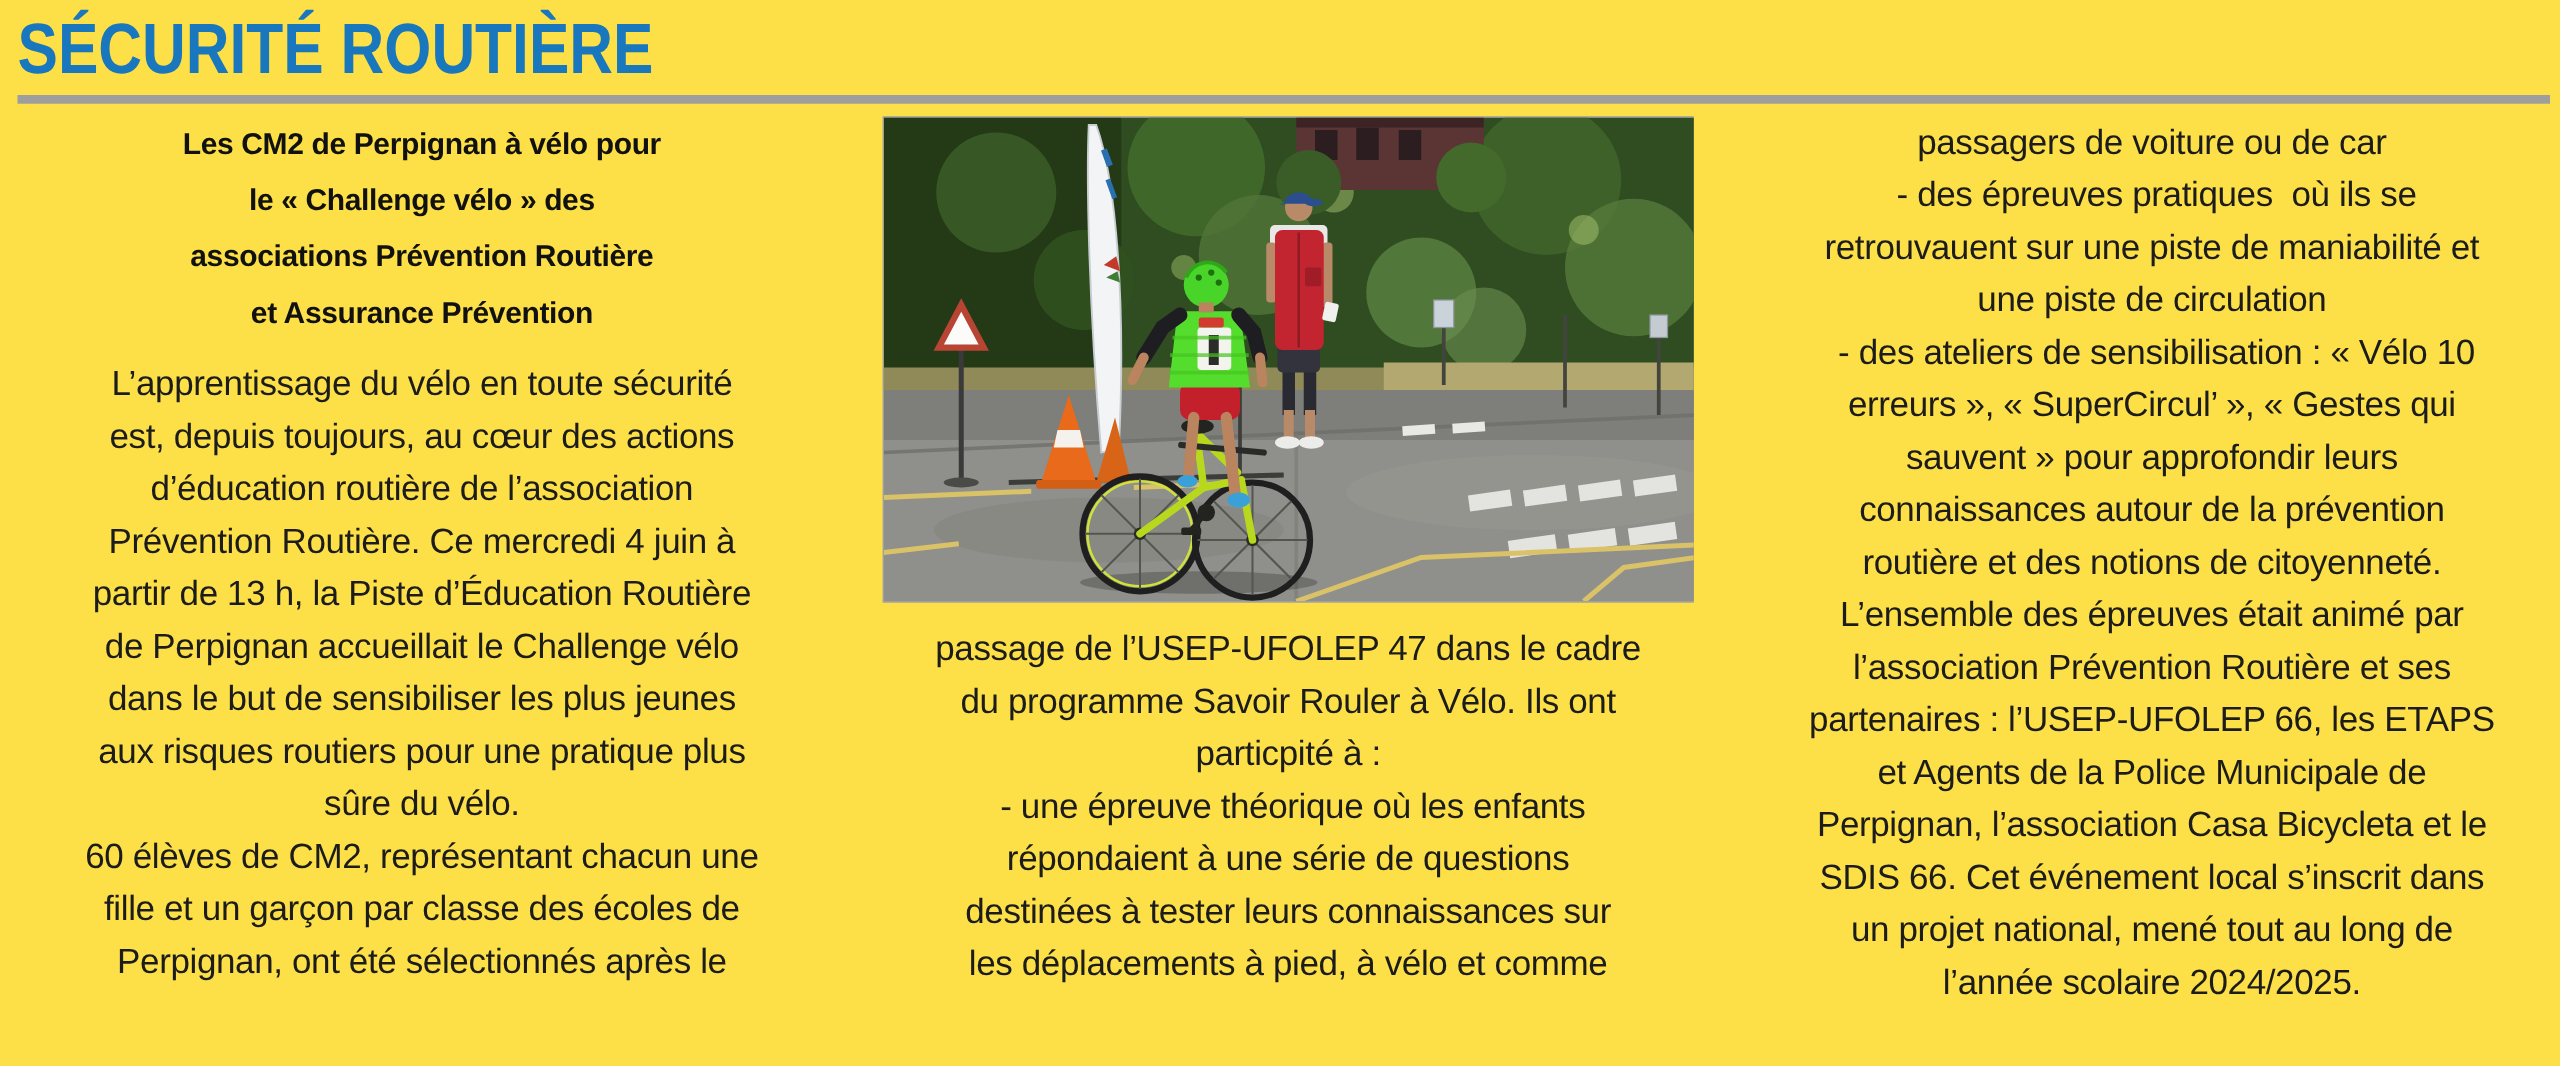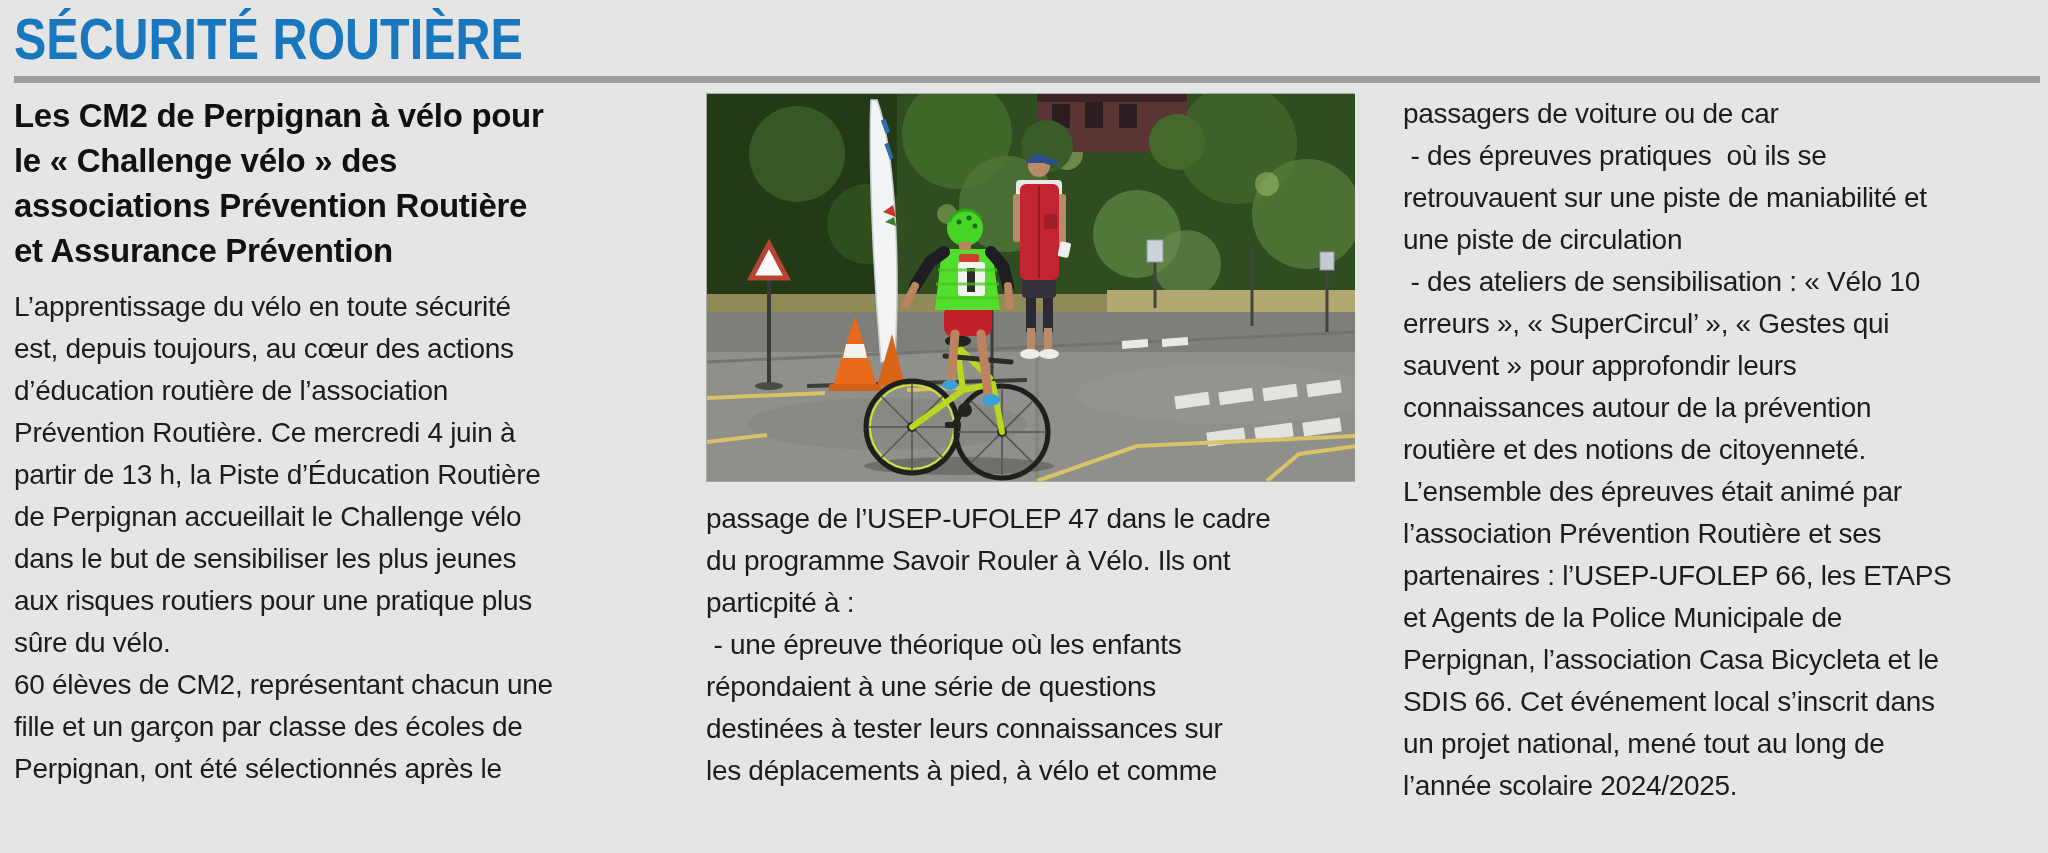--- a/index.html
+++ b/index.html
@@ -4,21 +4,21 @@
 <style>
   * { margin: 0; padding: 0; box-sizing: border-box; }
   html, body { background: #ffffff; }
   body {
     width: 2048px; height: 853px;
     font-family: "Liberation Sans", sans-serif;
     color: #1a1a1a;
     overflow: hidden;
     position: relative;
   }
-  .page { width: 2048px; height: 853px; background: #e5e5e5; }
+  .page { width: 2048px; height: 853px; background: #fde047; }
 
   
   .masthead { padding: 10px 8px 0 14px; }
   .section-title {
     display: inline-block;
     font-size: 57px;
     font-weight: 800;
     letter-spacing: 0px;
     color: #1877bd;
     transform: scaleX(0.85);
@@ -38,35 +38,37 @@
     display: flex;
     padding: 10px 8px 0 14px;
     gap: 0;
   }
   .col { overflow: hidden; }
   .col-left  { width: 650px; margin-right: 45px; }
   .col-mid   { width: 652px; margin-right: 48px; }
   .col-right { width: 640px; }
 
   .headline {
-    font-size: 33px;
+    font-size: 24px;
     font-weight: 700;
     line-height: 45px;
     letter-spacing: -0.3px;
     white-space: pre;
     color: #111;
     margin-bottom: 13px;
+    text-align: center;
   }
   .bodytext {
     font-size: 28px;
     font-weight: 400;
     line-height: 42px;
     letter-spacing: -0.3px;
     white-space: pre;
     color: #1c1c1c;
+    text-align: center;
   }
 
   
   figure.photo {
     width: 652px; height: 389px;
     border: 1px solid #a9a9a9;
     margin-bottom: 16px;
     background: #8f8f8b;
     overflow: hidden;
   }

